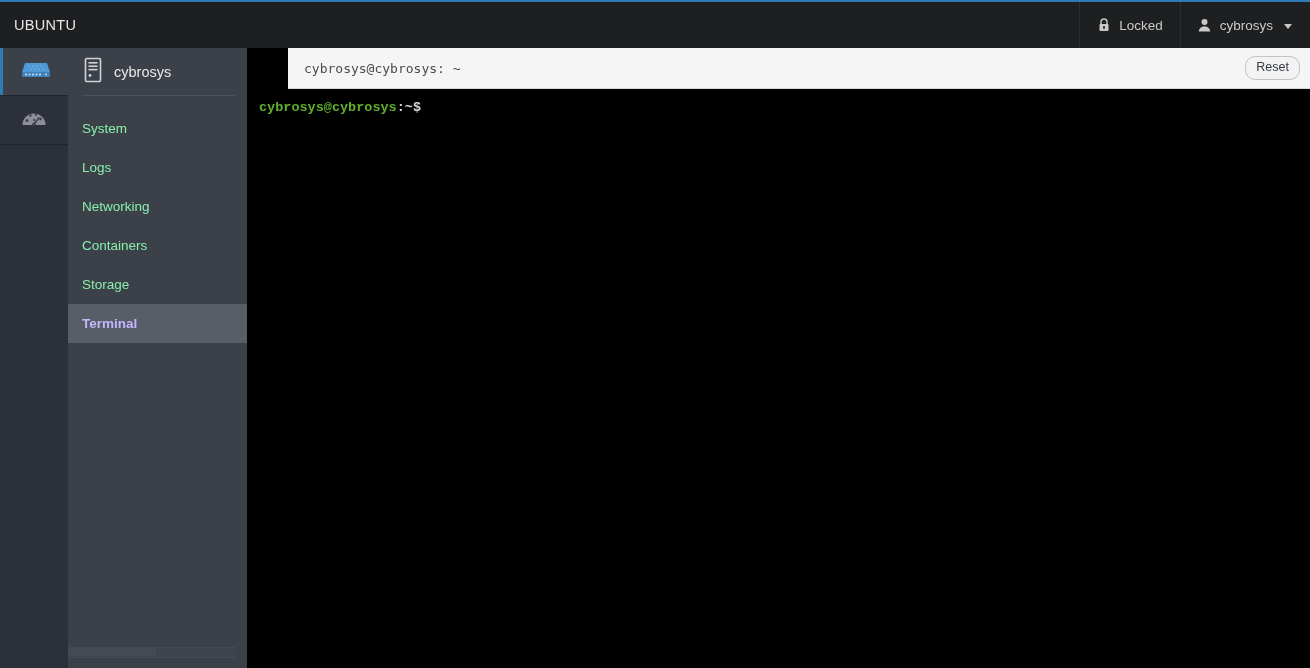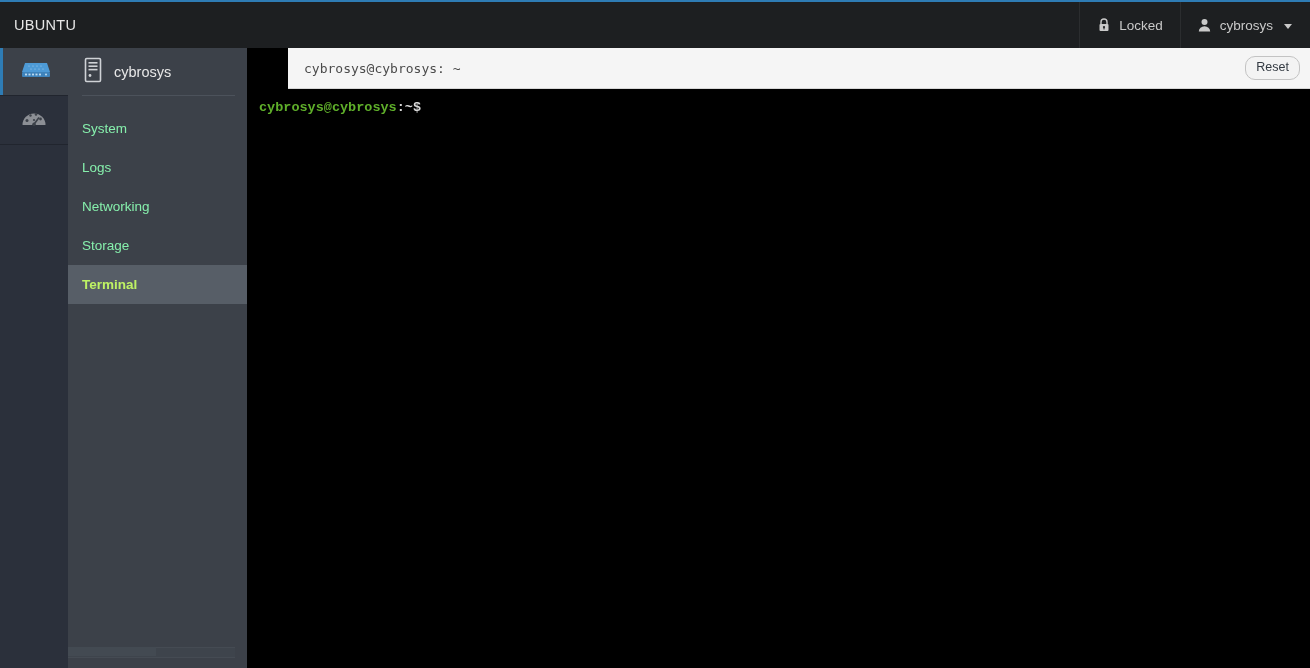--- a/index.html
+++ b/index.html
@@ -159,21 +159,21 @@
     height: 39px;
     display: flex;
     align-items: center;
     padding-left: 14px;
     font-size: 13.5px;
     color: #86efac;
     cursor: pointer;
   }
   .side-item.active {
     background: #575e67;
-    color: #bef264;
+    color: #c4b5fd;
     font-weight: bold;
   }
   .sidebar-scroll {
     flex: 0 0 auto;
     height: 26px;
     position: relative;
   }
   .sb-track {
     position: absolute;
     left: 0; right: 12px;
@@ -349,20 +349,21 @@
         </span>
         <span>cybrosys</span>
       </div>
 
       <div class="sidebar-divider"></div>
 
       <div class="sidebar-nav">
         <div class="side-item">System</div>
         <div class="side-item">Logs</div>
         <div class="side-item">Networking</div>
+        <div class="side-item">Containers</div>
         <div class="side-item">Storage</div>
         <div class="side-item active">Terminal</div>
       </div>
 
       <div class="sidebar-scroll">
         <div class="sb-track"></div>
         <div class="sb-thumb"></div>
       </div>
 
     </div>

